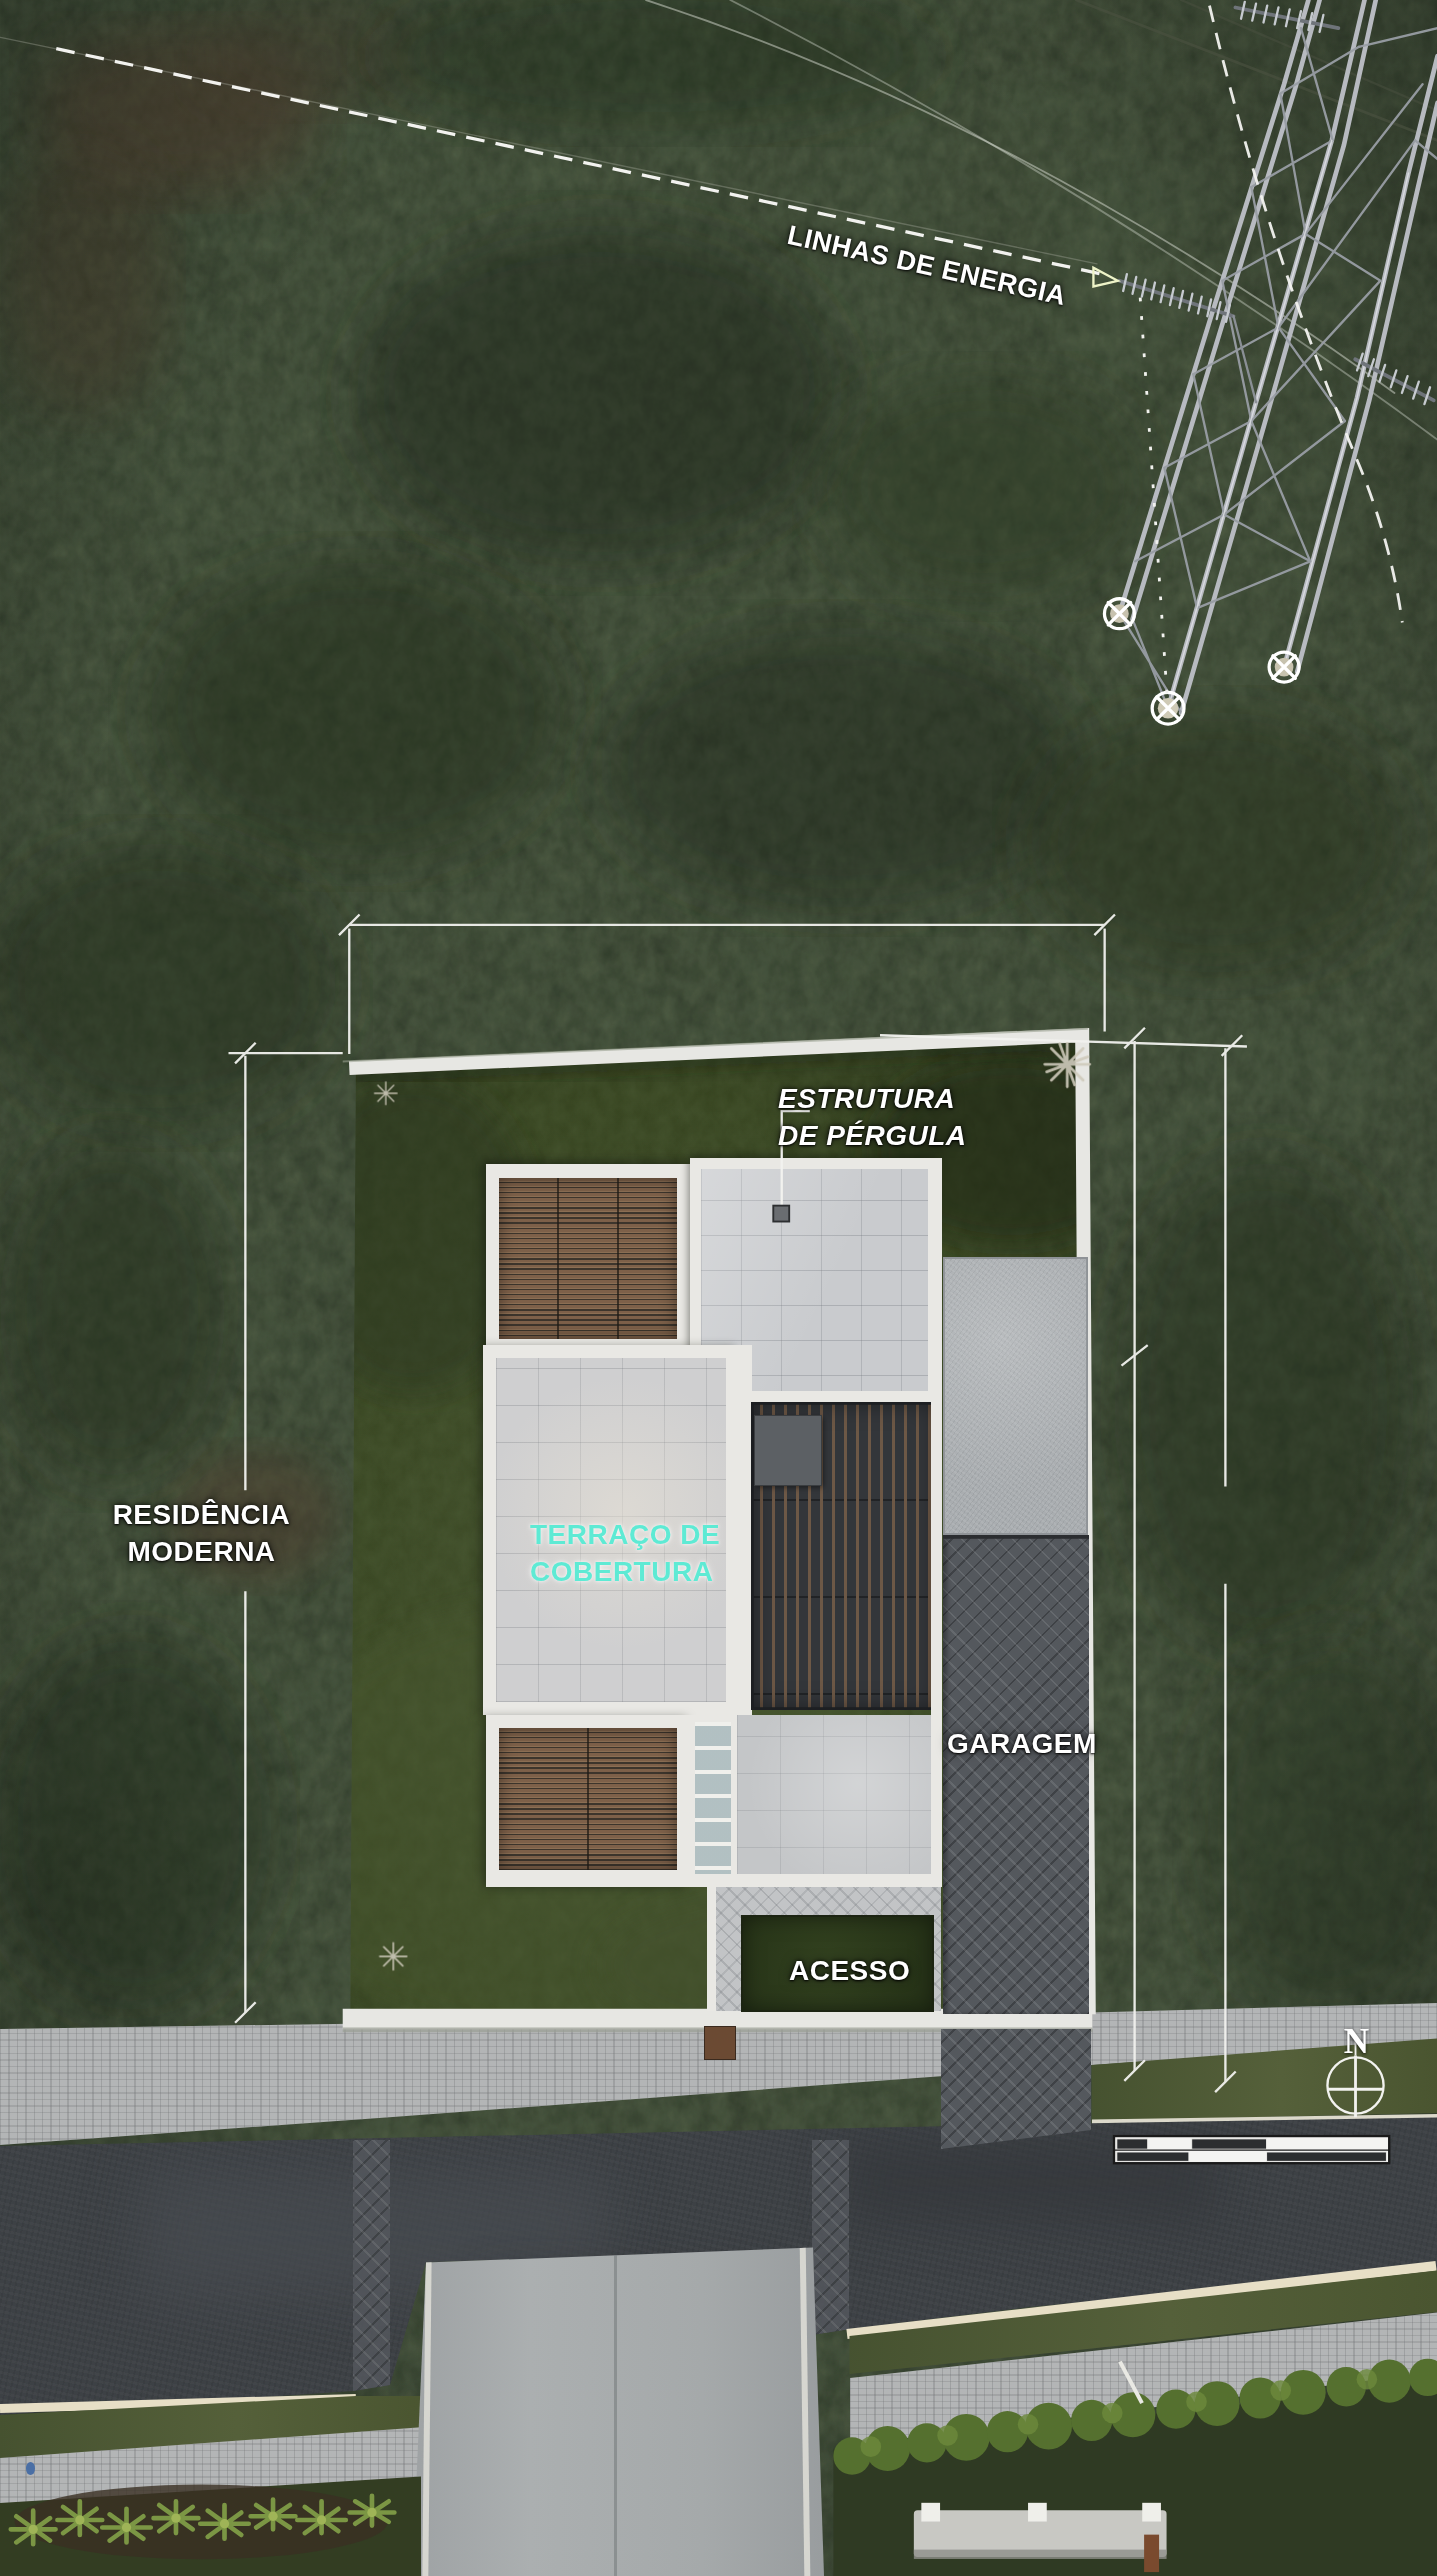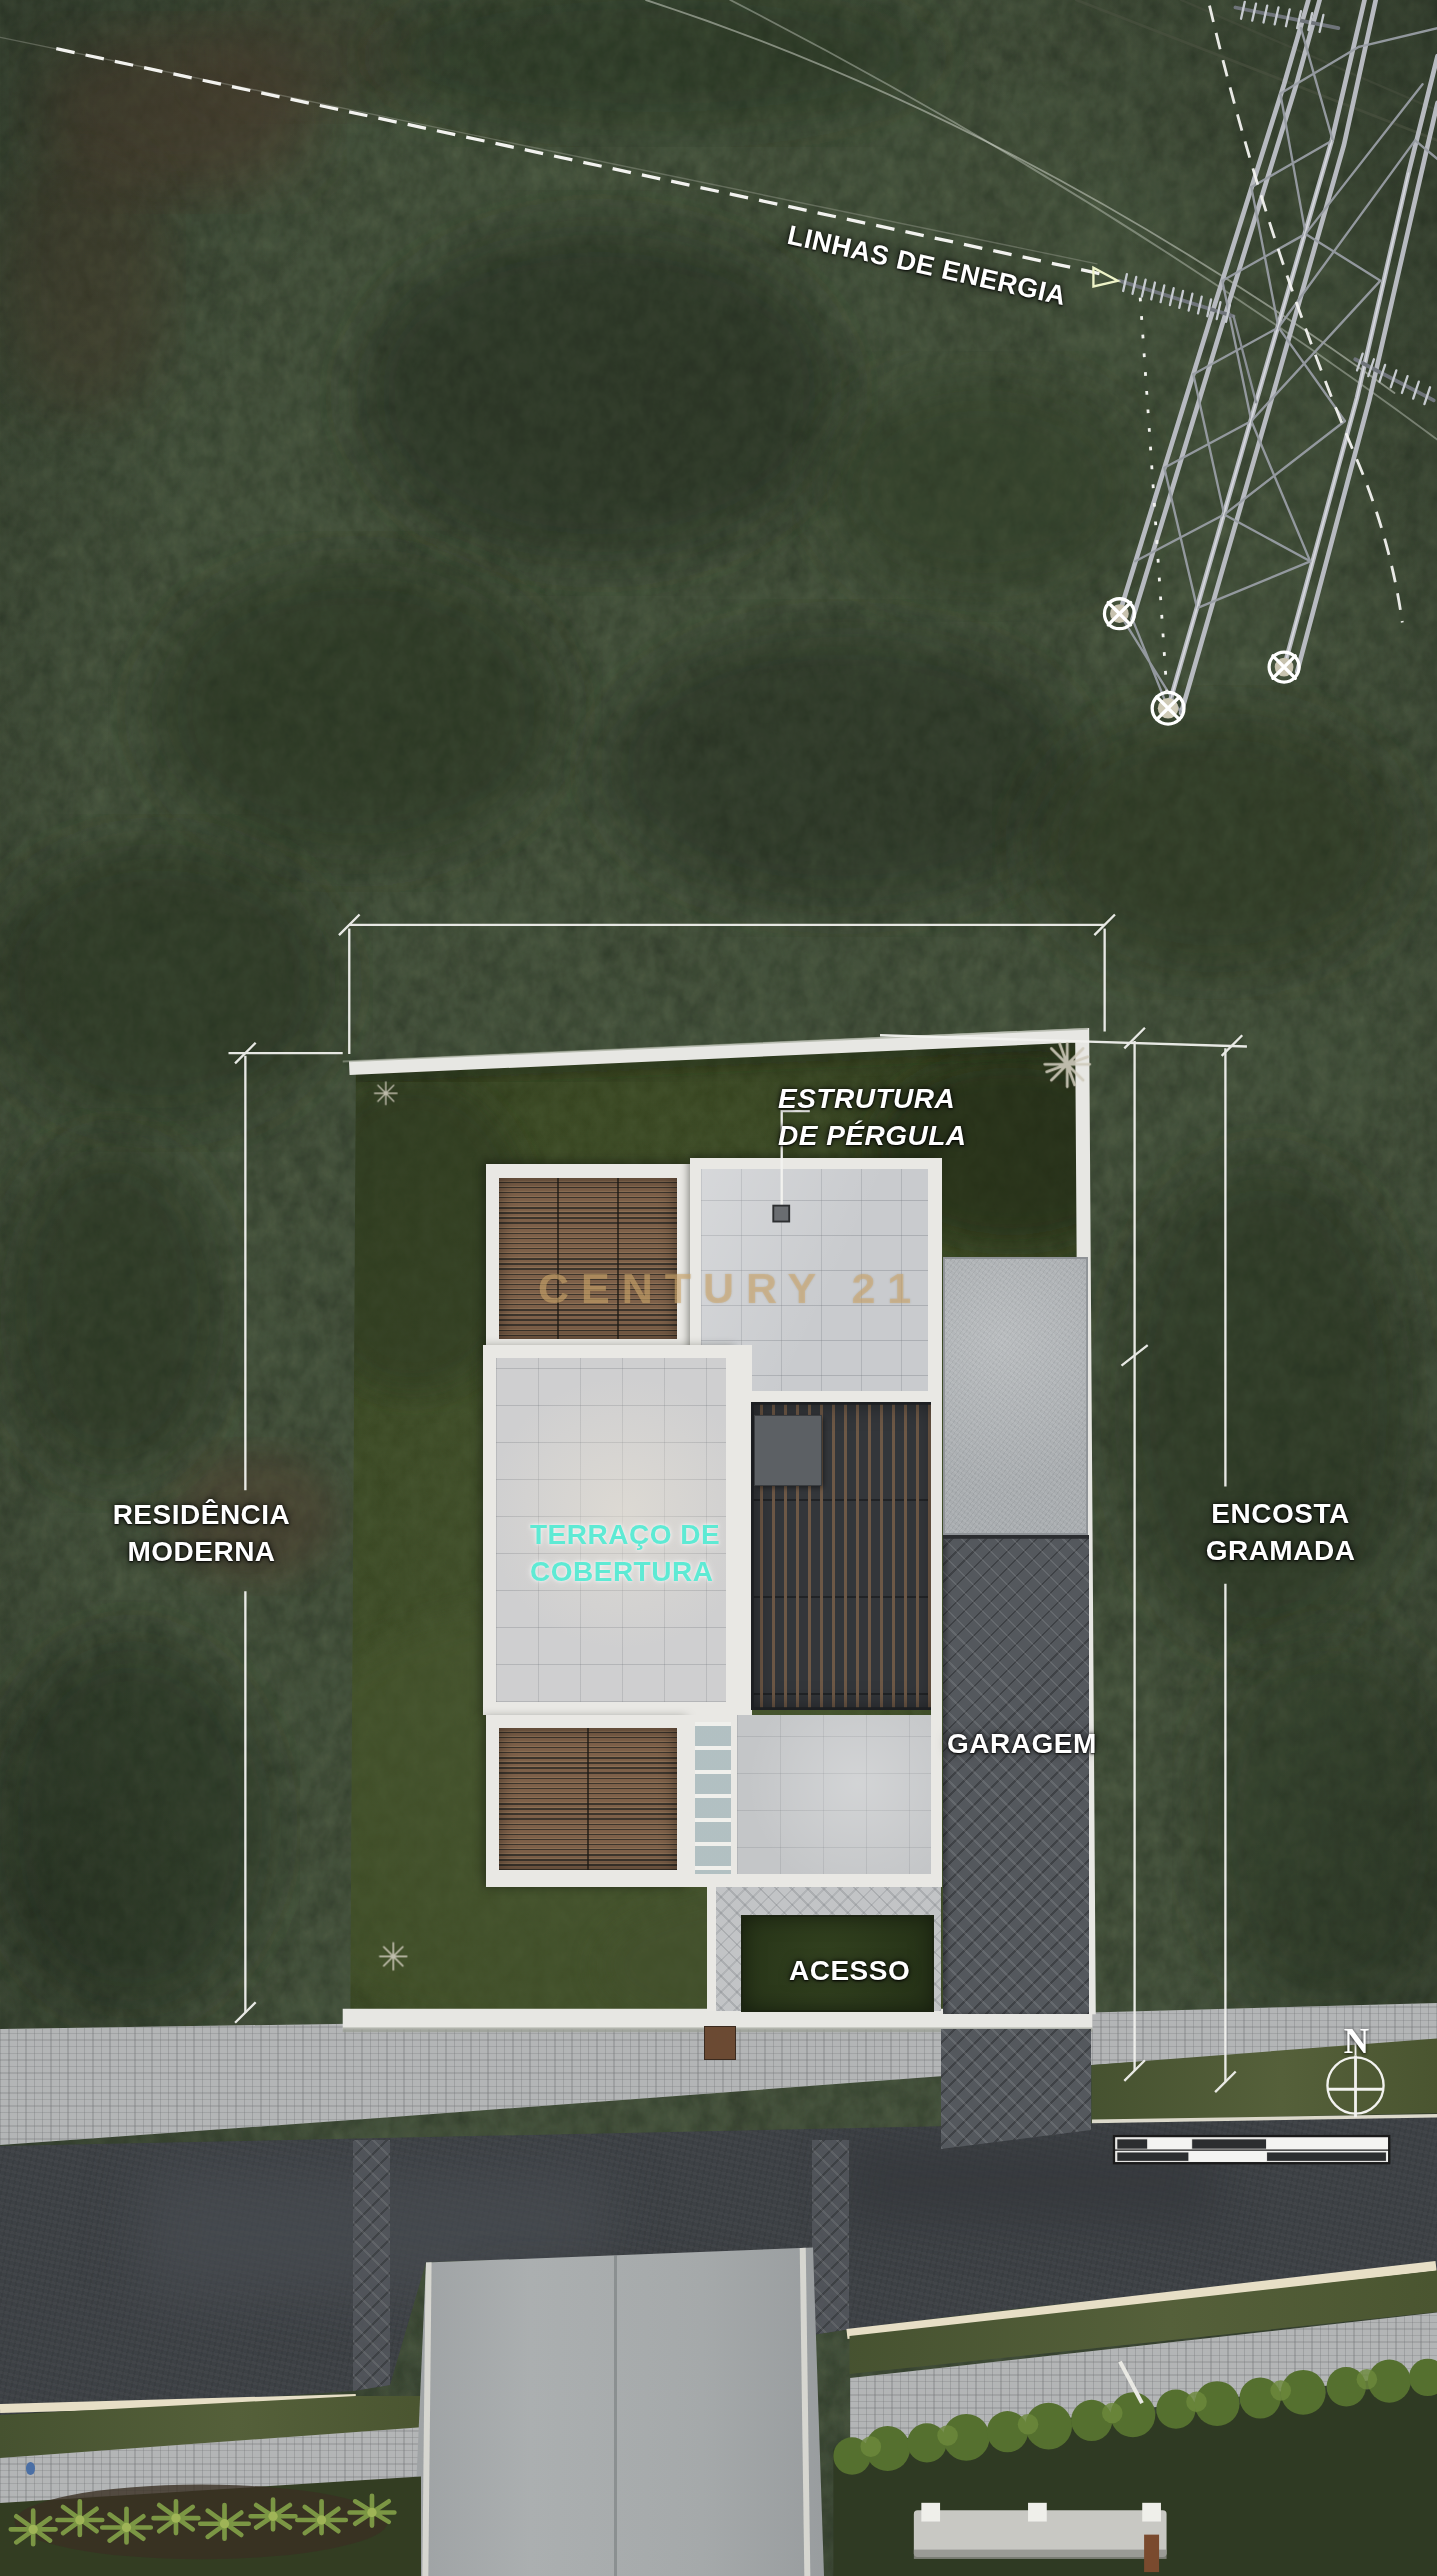--- a/index.html
+++ b/index.html
@@ -456,30 +456,25 @@
   <div class="lbl" id="lbl-pergola">
     <div>ESTRUTURA</div>
     <div>DE PÉRGULA</div>
   </div>
 
   <div class="lbl center" id="lbl-residence">
     <div>RESIDÊNCIA</div>
     <div>MODERNA</div>
   </div>
 
-  <div class="lbl center" id="lbl-slope">
-    <div>ENCOSTA</div>
-    <div>GRAMADA</div>
-  </div>
 
   <div class="lbl dark" id="lbl-terrace">
     <div>TERRAÇO DE</div>
     <div>COBERTURA</div>
   </div>
 
   <div class="lbl" id="lbl-garage">GARAGEM</div>
   <div class="lbl" id="lbl-access">ACESSO</div>
 
-  <div class="abs" id="watermark">CENTURY 21</div>
   <div class="abs" id="compass-n">N</div>
 
 </div>
 
 
 </body></html>

